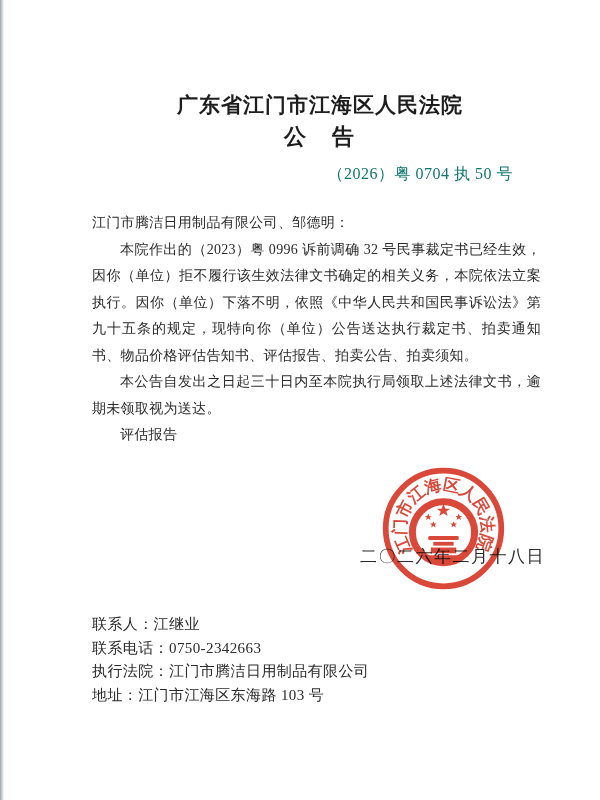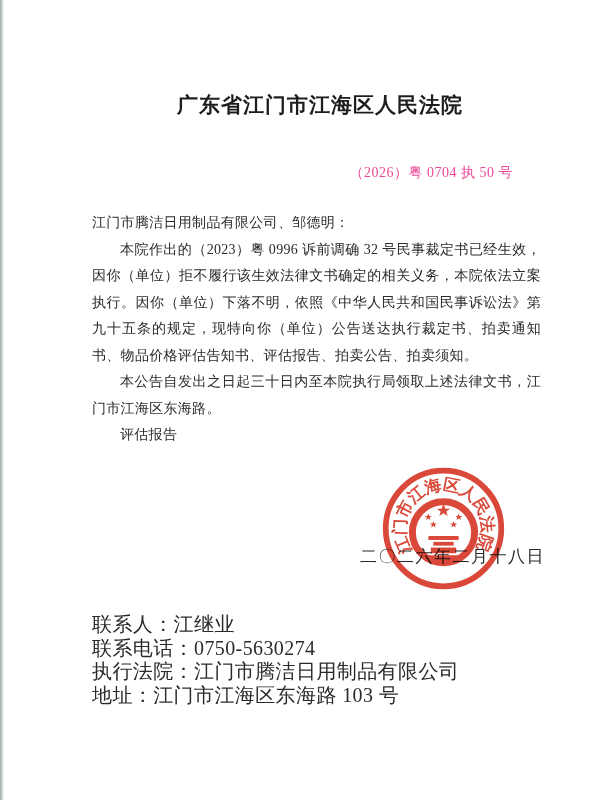--- a/index.html
+++ b/index.html
@@ -22,21 +22,21 @@
     text-align:center;font-size:21px;font-weight:bold;
     letter-spacing:1px;color:#1d1d1d;margin:0;line-height:34px;
   }
   .doc-title{
     position:absolute;top:122px;left:40px;width:560px;
     text-align:center;font-size:22px;font-weight:bold;
     letter-spacing:2px;color:#1d1d1d;margin:0;line-height:30px;
   }
   .case-number{
     position:absolute;top:164px;right:87px;
-    font-size:14px;color:#ec4899;letter-spacing:0.5px;
+    font-size:16px;color:#0f766e;letter-spacing:0.5px;
   }
   .body-block{
     position:absolute;top:210px;left:92px;width:449px;
     font-size:14px;line-height:26.5px;letter-spacing:0.3px;
     text-align:justify;color:#2a2a2a;
   }
   .body-block p{margin:0;}
   .body-block p.indent{text-indent:2em;}
   .date-line{
     position:absolute;top:545px;right:55px;
@@ -48,40 +48,41 @@
   }
   .seal-stroke{stroke:var(--seal-color,#d63a2a);fill:none;}
   .seal-fill{fill:var(--seal-color,#d63a2a);}
   .seal-text{
     fill:var(--seal-color,#d63a2a);
     font-family:"Liberation Serif","DejaVu Serif",serif;
     font-size:26px;font-weight:bold;
   }
   .contact-block{
     position:absolute;top:613px;left:92px;
-    font-size:20px;line-height:23.5px;letter-spacing:0.4px;color:#2a2a2a;
+    font-size:15px;line-height:23.5px;letter-spacing:0.4px;color:#2a2a2a;
   }
   .contact-block div{margin:0;}
 </style>
 </head>
 <body>
 
 <div class="page">
 
   <div class="scan-edge-left"></div>
 
   <h1 class="court-title">广东省江门市江海区人民法院</h1>
 
+  <h2 class="doc-title">公　告</h2>
 
   <div class="case-number">（2026）粤 0704 执 50 号</div>
 
   <div class="body-block">
     <p>江门市腾洁日用制品有限公司、邹德明：</p>
     <p class="indent">本院作出的（2023）粤 0996 诉前调确 32 号民事裁定书已经生效，因你（单位）拒不履行该生效法律文书确定的相关义务，本院依法立案执行。因你（单位）下落不明，依照《中华人民共和国民事诉讼法》第九十五条的规定，现特向你（单位）公告送达执行裁定书、拍卖通知书、物品价格评估告知书、评估报告、拍卖公告、拍卖须知。</p>
-    <p class="indent">本公告自发出之日起三十日内至本院执行局领取上述法律文书，江门市江海区东海路。</p>
+    <p class="indent">本公告自发出之日起三十日内至本院执行局领取上述法律文书，逾期未领取视为送达。</p>
     <p class="indent">评估报告</p>
   </div>
 
   <div class="date-line">二〇二六年二月十八日</div>
 
   <svg class="seal" viewBox="0 0 200 200" xmlns="http://www.w3.org/2000/svg">
 
     <circle class="seal-stroke" cx="100" cy="100" r="91" stroke-width="9"></circle>
 
     <defs>
@@ -103,18 +104,18 @@
 
       <rect class="seal-fill" x="76" y="112" width="48" height="6" rx="2"></rect>
       <rect class="seal-fill" x="84" y="121" width="32" height="6"></rect>
       <rect class="seal-fill" x="80" y="130" width="40" height="9"></rect>
       <rect class="seal-fill" x="74" y="142" width="52" height="6" rx="2"></rect>
     </g>
   </svg>
 
   <div class="contact-block">
     <div>联系人：江继业</div>
-    <div>联系电话：0750-5630274</div>
+    <div>联系电话：0750-2342663</div>
     <div>执行法院：江门市腾洁日用制品有限公司</div>
     <div>地址：江门市江海区东海路 103 号</div>
   </div>
 
 </div>
 
 </body></html>

